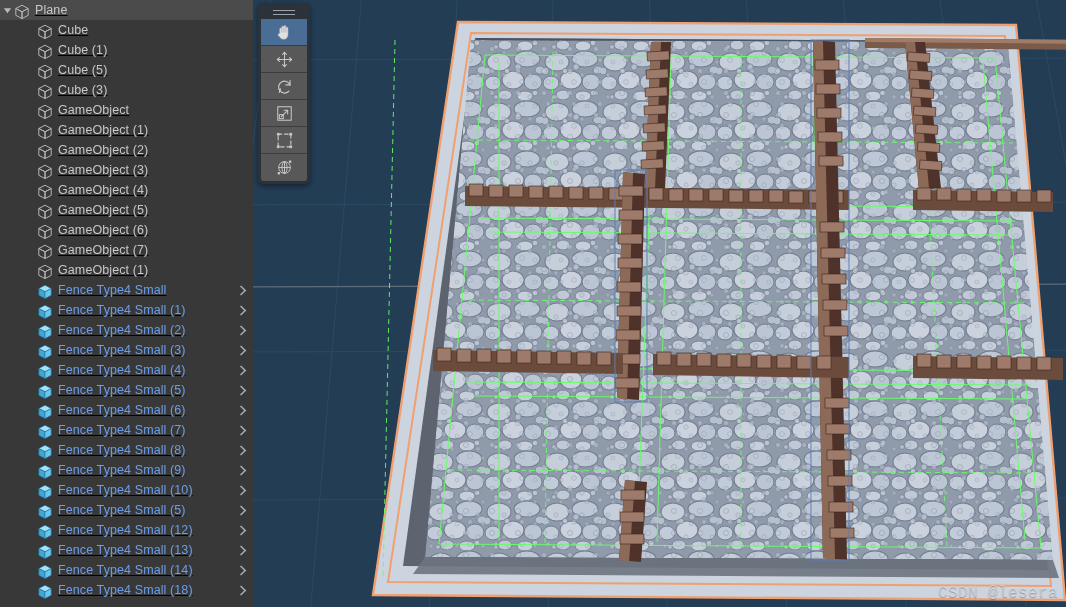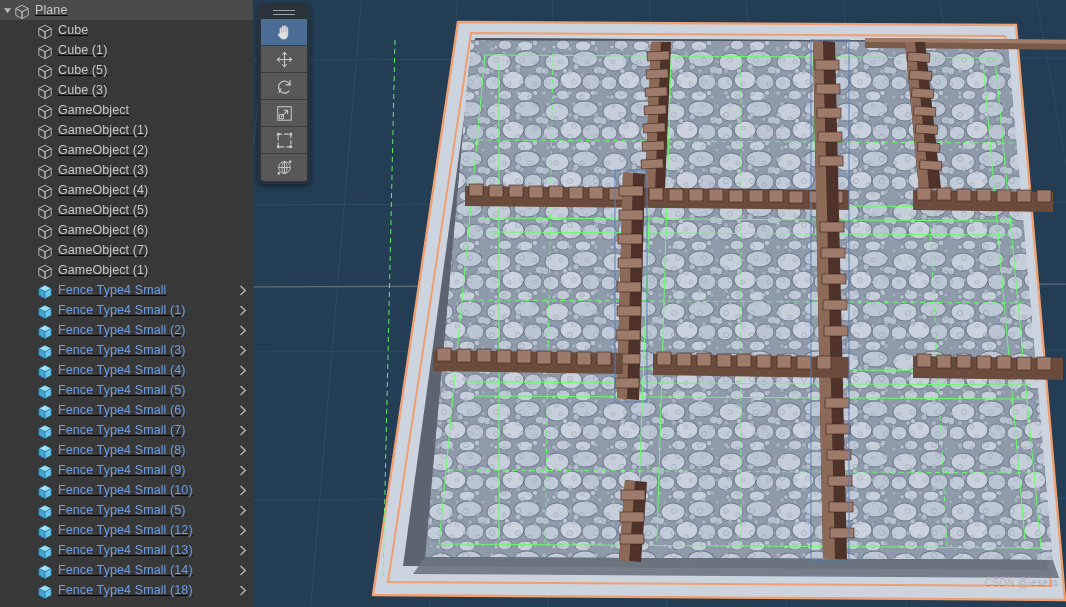--- a/index.html
+++ b/index.html
@@ -100,27 +100,28 @@
     display: flex; align-items: center; justify-content: center;
     cursor: pointer;
   }
   .tool-btn:first-of-type { border-radius: 3px 3px 0 0; }
   .tool-btn:last-of-type { border-radius: 0 0 3px 3px; border-bottom: none; }
   .tool-btn.active { background: #4a6d96; }
 
   
   #watermark {
     position: absolute;
-    right: 8px; bottom: 20px;
-    font-size: 10px;
+    right: 8px; bottom: 5px;
+    font-size: 16px;
     color: rgba(224,224,224,.62);
     letter-spacing: .4px;
     z-index: 50;
     text-shadow: 0 1px 1px rgba(0,0,0,.3);
     pointer-events: none;
+    font-family: Liberation Mono, monospace;
   }
 </style>
 </head>
 <body>
 
 <div id="app">
 
   <div id="hierarchy">
       <div class="row selected">
         <span class="twisty">

